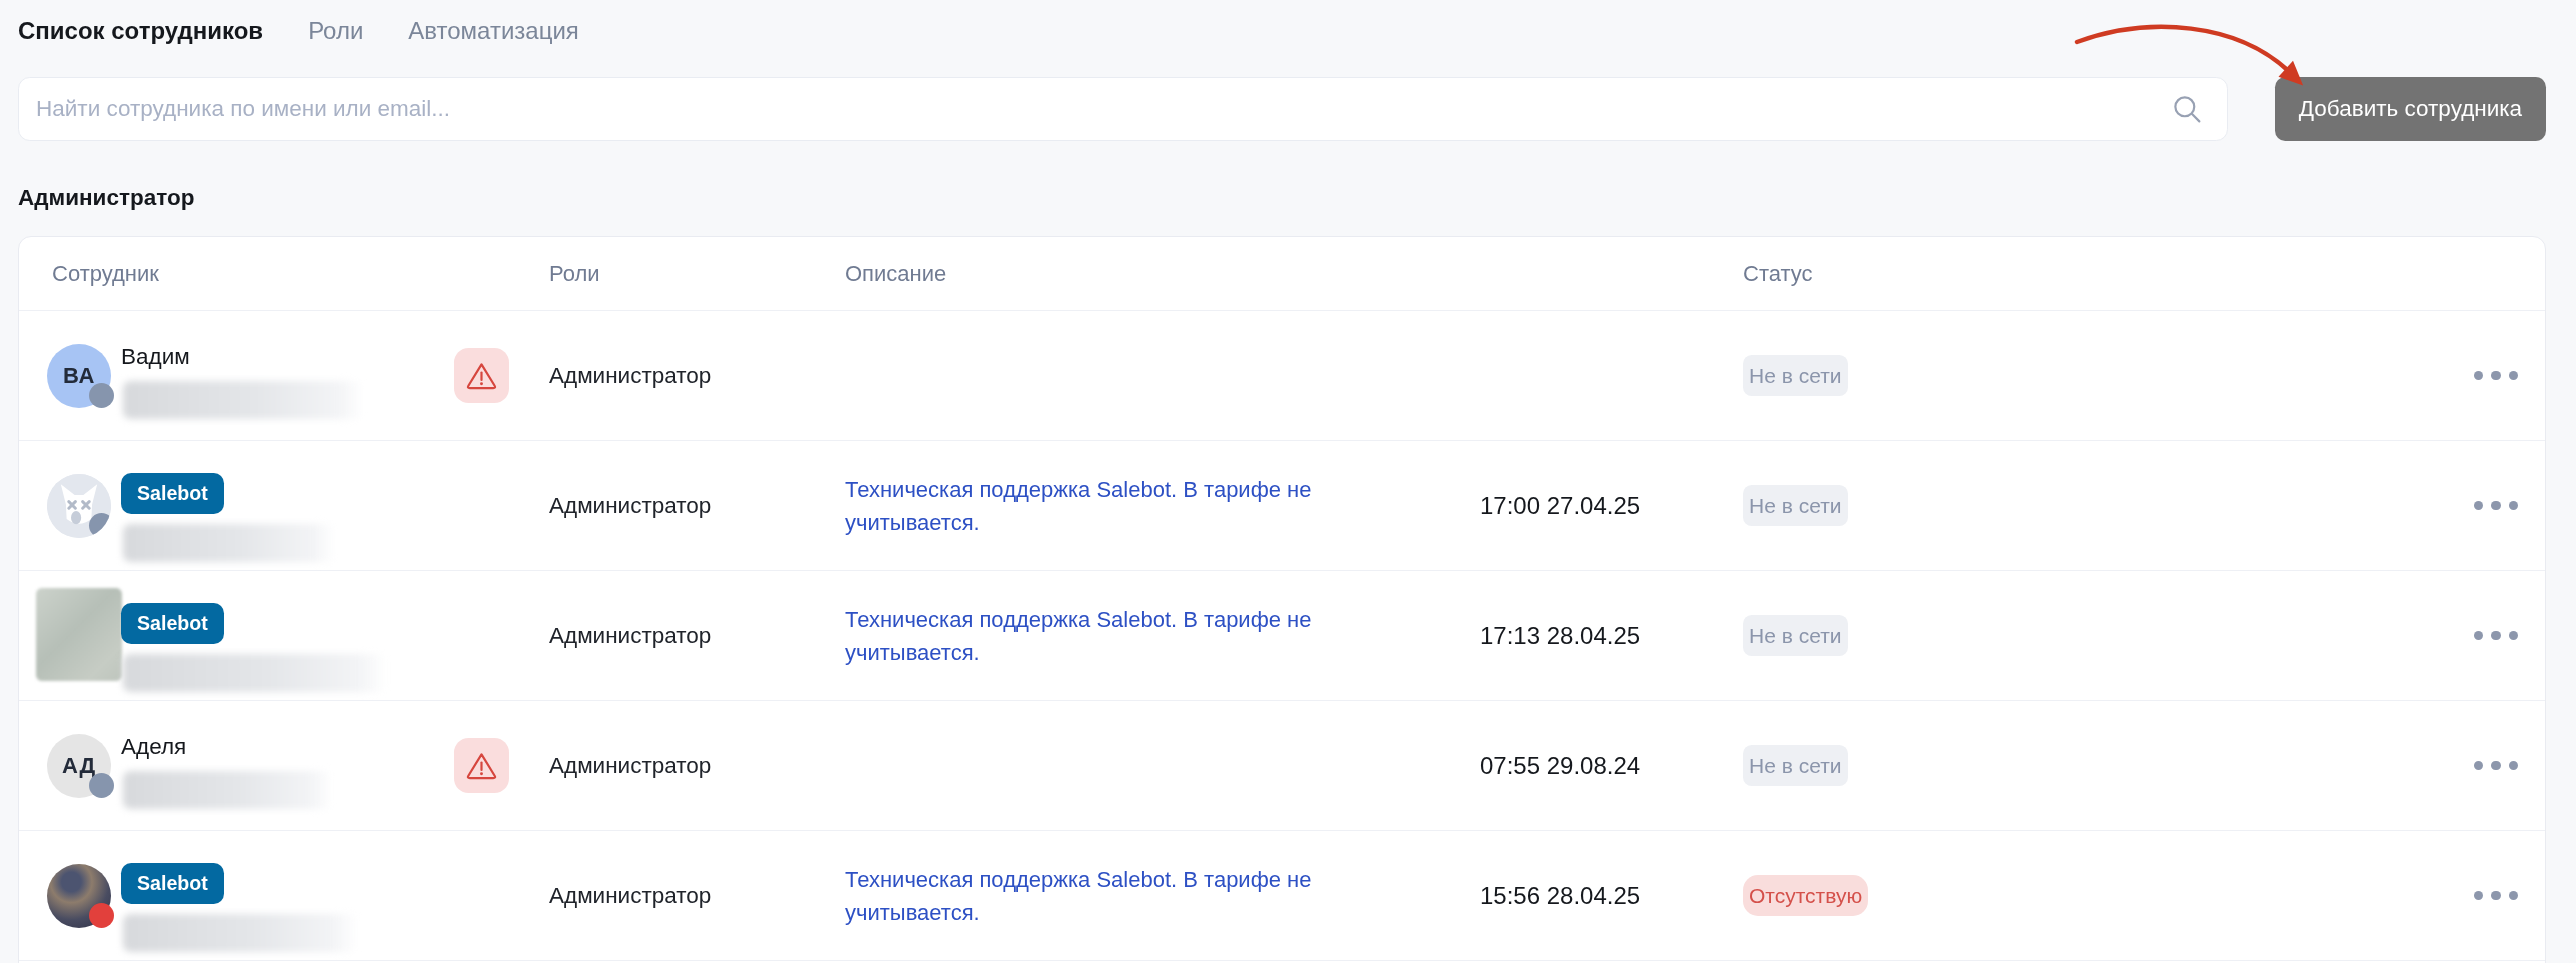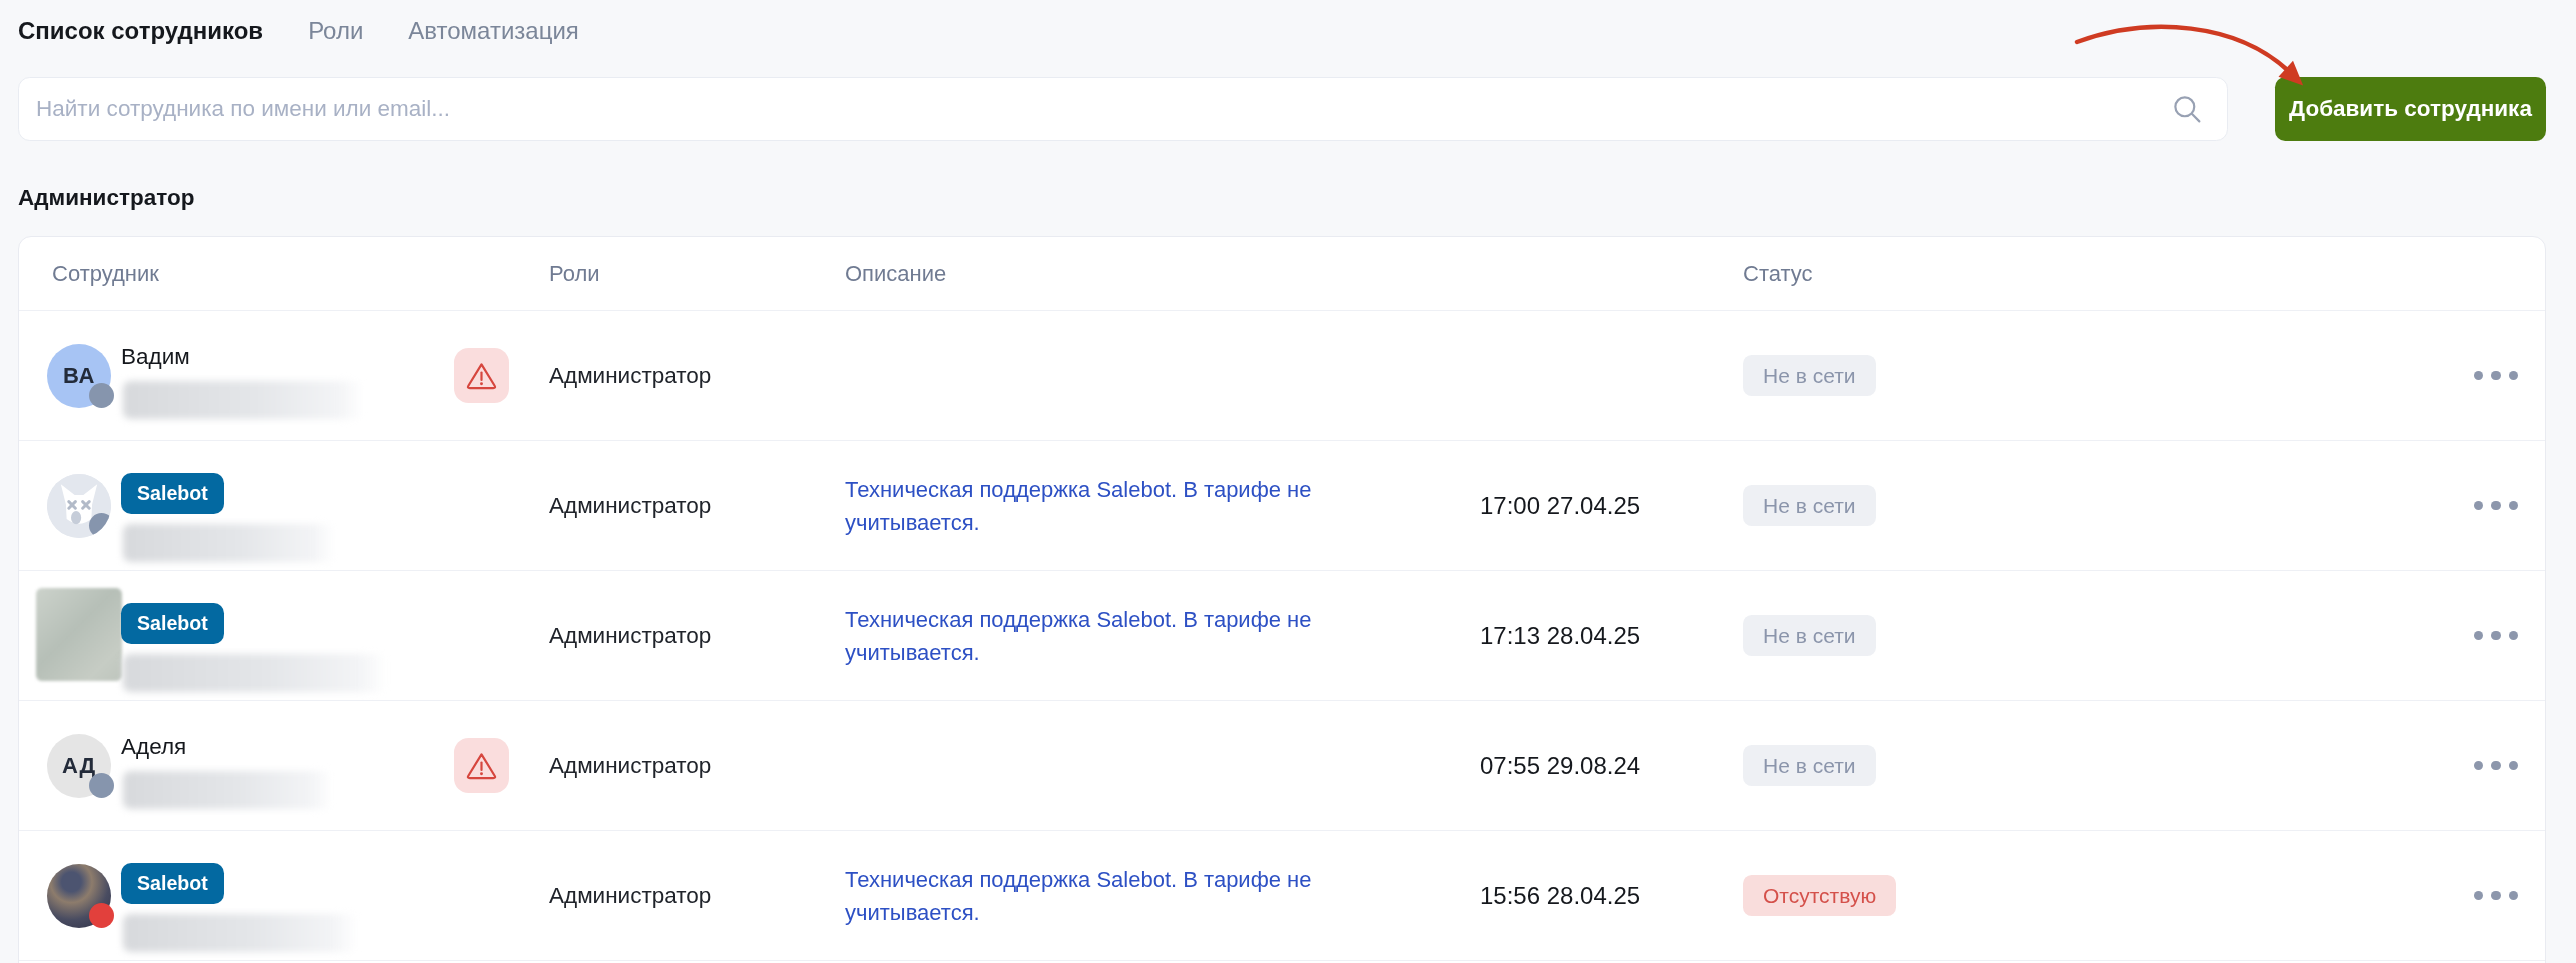--- a/index.html
+++ b/index.html
@@ -22,22 +22,22 @@
     box-sizing:border-box;width:100%;height:100%;
     border:1.5px solid #e9ecf2;border-radius:11.6px;background:#ffffff;
     padding:0 65px 0 17px;font-size:22.5px;color:#3a4152;outline:none;
     font-family:"Liberation Sans", sans-serif;
   }
   .search-input::placeholder{color:#a8b1c5;}
   .search-icon{position:absolute;right:25px;top:16px;width:32px;height:32px;}
 
   .add-btn{
     position:absolute;left:2275px;top:77px;width:271px;height:64px;
-    background:#4d7c0f;border:none;border-radius:10.2px;
-    color:#ffffff;font-size:22.5px;font-weight:700;cursor:pointer;
+    background:#737373;border:none;border-radius:10.2px;
+    color:#ffffff;font-size:22.5px;font-weight:400;cursor:pointer;
     font-family:"Liberation Sans", sans-serif;
   }
 
   .arrow-annotation{position:absolute;left:2068px;top:13px;width:247px;height:87px;pointer-events:none;}
 
   
   .section-title{position:absolute;left:18px;top:185px;font-size:22.5px;font-weight:700;color:#15181d;}
 
   
   .card{
@@ -91,23 +91,23 @@
     background:#fadddd;display:flex;align-items:center;justify-content:center;
   }
 
   .cell-role{position:absolute;left:530px;top:0;height:129px;display:flex;align-items:center;
     font-size:22.5px;color:#20242b;}
   .cell-desc{position:absolute;left:826px;top:0;height:129px;width:603px;display:flex;align-items:center;
     font-size:22px;line-height:33px;color:#2d50c4;}
   .cell-login{position:absolute;left:1461px;top:0;height:129px;display:flex;align-items:center;
     font-size:24px;color:#15181d;}
   .cell-status{position:absolute;left:1724px;top:0;height:129px;display:flex;align-items:center;}
-  .status-badge{height:41px;padding:0 20px;border-radius:8.7px;display:flex;align-items:center;font-size:21px;}
+  .status-badge{height:41px;padding:0 6px;border-radius:8.7px;display:flex;align-items:center;font-size:21px;}
   .status-badge.offline{background:#eef0f4;color:#8b95ab;}
-  .status-badge.away{background:#f9dddc;color:#d4504a;}
+  .status-badge.away{background:#f9dddc;color:#d4504a;border-radius:15px;}
 
   .cell-actions{position:absolute;left:2448px;top:0;height:129px;width:58px;display:flex;
     align-items:center;justify-content:center;gap:8px;cursor:pointer;}
   .dot{width:9.4px;height:9.4px;border-radius:50%;background:#8d97ac;}
 </style>
 </head>
 <body>
 
 <div class="page">
 

